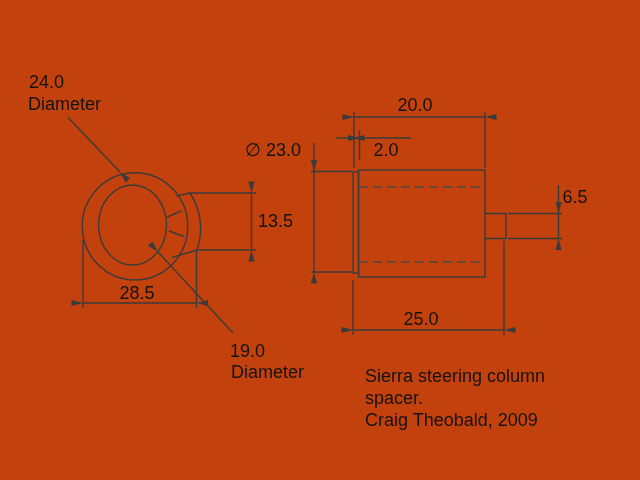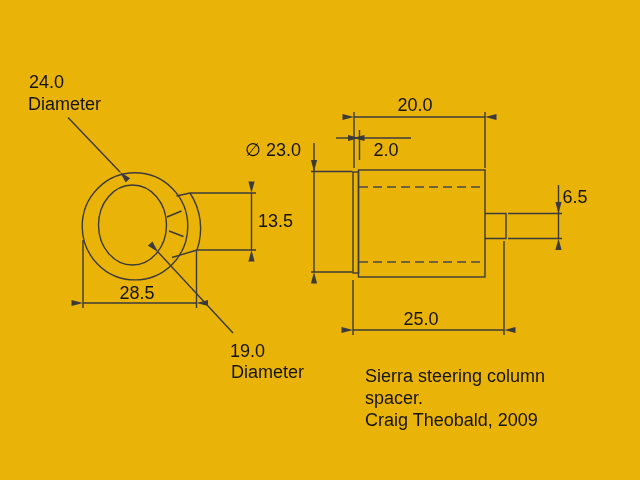--- a/index.html
+++ b/index.html
@@ -4,21 +4,21 @@
 <style>
   html, body {
     margin: 0;
     padding: 0;
     background: #ffffff;
   }
   #canvas {
     position: relative;
     width: 640px;
     height: 480px;
-    background: #eab308;
+    background: #c2410c;
     overflow: hidden;
   }
   svg {
     display: block;
   }
   .ln {
     stroke: #3b3b3b;
     stroke-width: 1.4;
     fill: none;
   }

